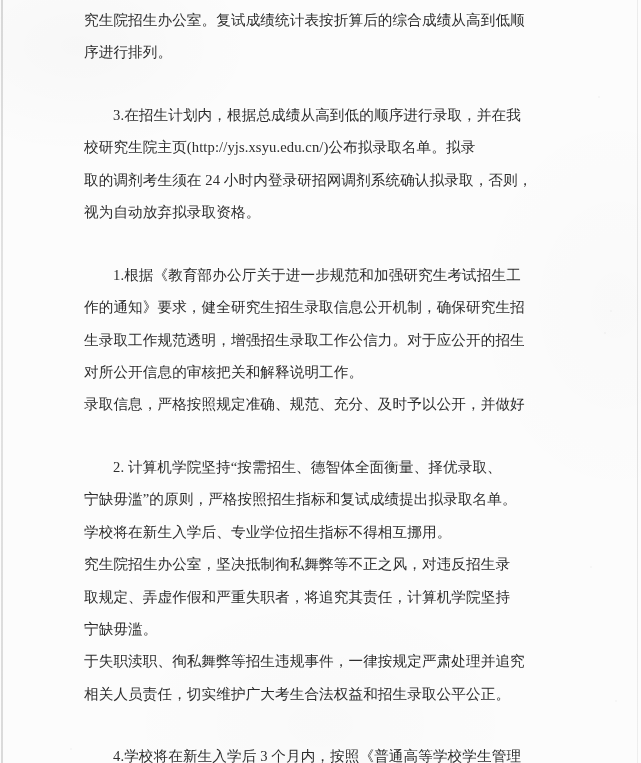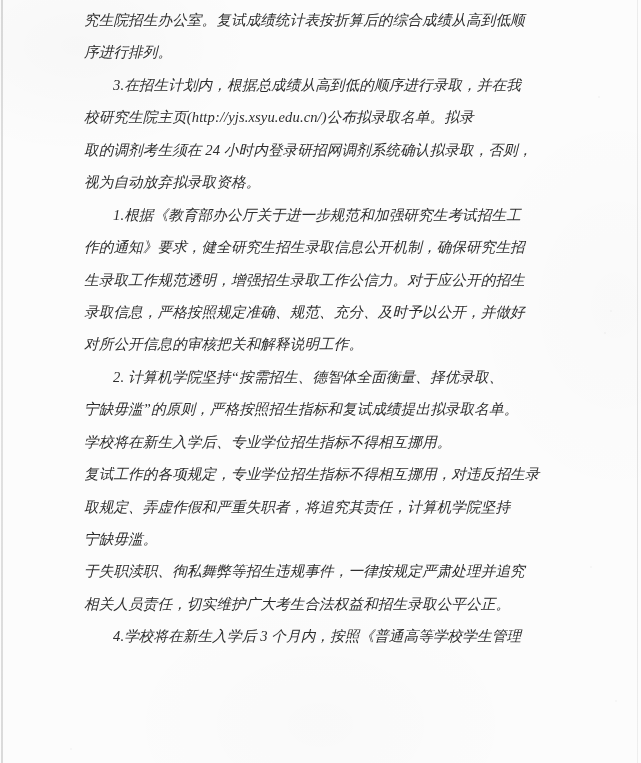--- a/index.html
+++ b/index.html
@@ -51,49 +51,49 @@
     left: 84px;
     top: 4px;
     width: 448px;
   }
   .line {
     height: 32.45px;
     line-height: 32.45px;
     font-size: 14.6px;
     white-space: nowrap;
     letter-spacing: 0.1px;
-    font-style: italic;
   }
   .line.indent {
     padding-left: 29px;
+    margin-top: 30px;
   }
 </style>
 </head>
 <body>
 
 <div class="page">
   <div class="edge-left"></div>
   <div class="edge-right"></div>
   <div class="specks"></div>
 
   <div class="textblock">
     <div class="line">究生院招生办公室。复试成绩统计表按折算后的综合成绩从高到低顺</div>
     <div class="line">序进行排列。</div>
     <div class="line indent">3.在招生计划内，根据总成绩从高到低的顺序进行录取，并在我</div>
     <div class="line">校研究生院主页(http://yjs.xsyu.edu.cn/)公布拟录取名单。拟录</div>
     <div class="line">取的调剂考生须在 24 小时内登录研招网调剂系统确认拟录取，否则，</div>
     <div class="line">视为自动放弃拟录取资格。</div>
     <div class="line indent">1.根据《教育部办公厅关于进一步规范和加强研究生考试招生工</div>
     <div class="line">作的通知》要求，健全研究生招生录取信息公开机制，确保研究生招</div>
     <div class="line">生录取工作规范透明，增强招生录取工作公信力。对于应公开的招生</div>
+    <div class="line">对所公开信息的审核把关和解释说明工作。</div>
     <div class="line">录取信息，严格按照规定准确、规范、充分、及时予以公开，并做好</div>
-    <div class="line">对所公开信息的审核把关和解释说明工作。</div>
     <div class="line indent">2. 计算机学院坚持“按需招生、德智体全面衡量、择优录取、</div>
     <div class="line">宁缺毋滥”的原则，严格按照招生指标和复试成绩提出拟录取名单。</div>
     <div class="line">学校将在新生入学后、专业学位招生指标不得相互挪用。</div>
-    <div class="line">复试工作的各项规定，专业学位招生指标不得相互挪用，对违反招生录</div>
+    <div class="line">究生院招生办公室，坚决抵制徇私舞弊等不正之风，对违反招生录</div>
     <div class="line">取规定、弄虚作假和严重失职者，将追究其责任，计算机学院坚持</div>
     <div class="line">宁缺毋滥。</div>
     <div class="line">于失职渎职、徇私舞弊等招生违规事件，一律按规定严肃处理并追究</div>
     <div class="line">相关人员责任，切实维护广大考生合法权益和招生录取公平公正。</div>
     <div class="line indent">4.学校将在新生入学后 3 个月内，按照《普通高等学校学生管理</div>
   </div>
 </div>
 
 </body></html>

